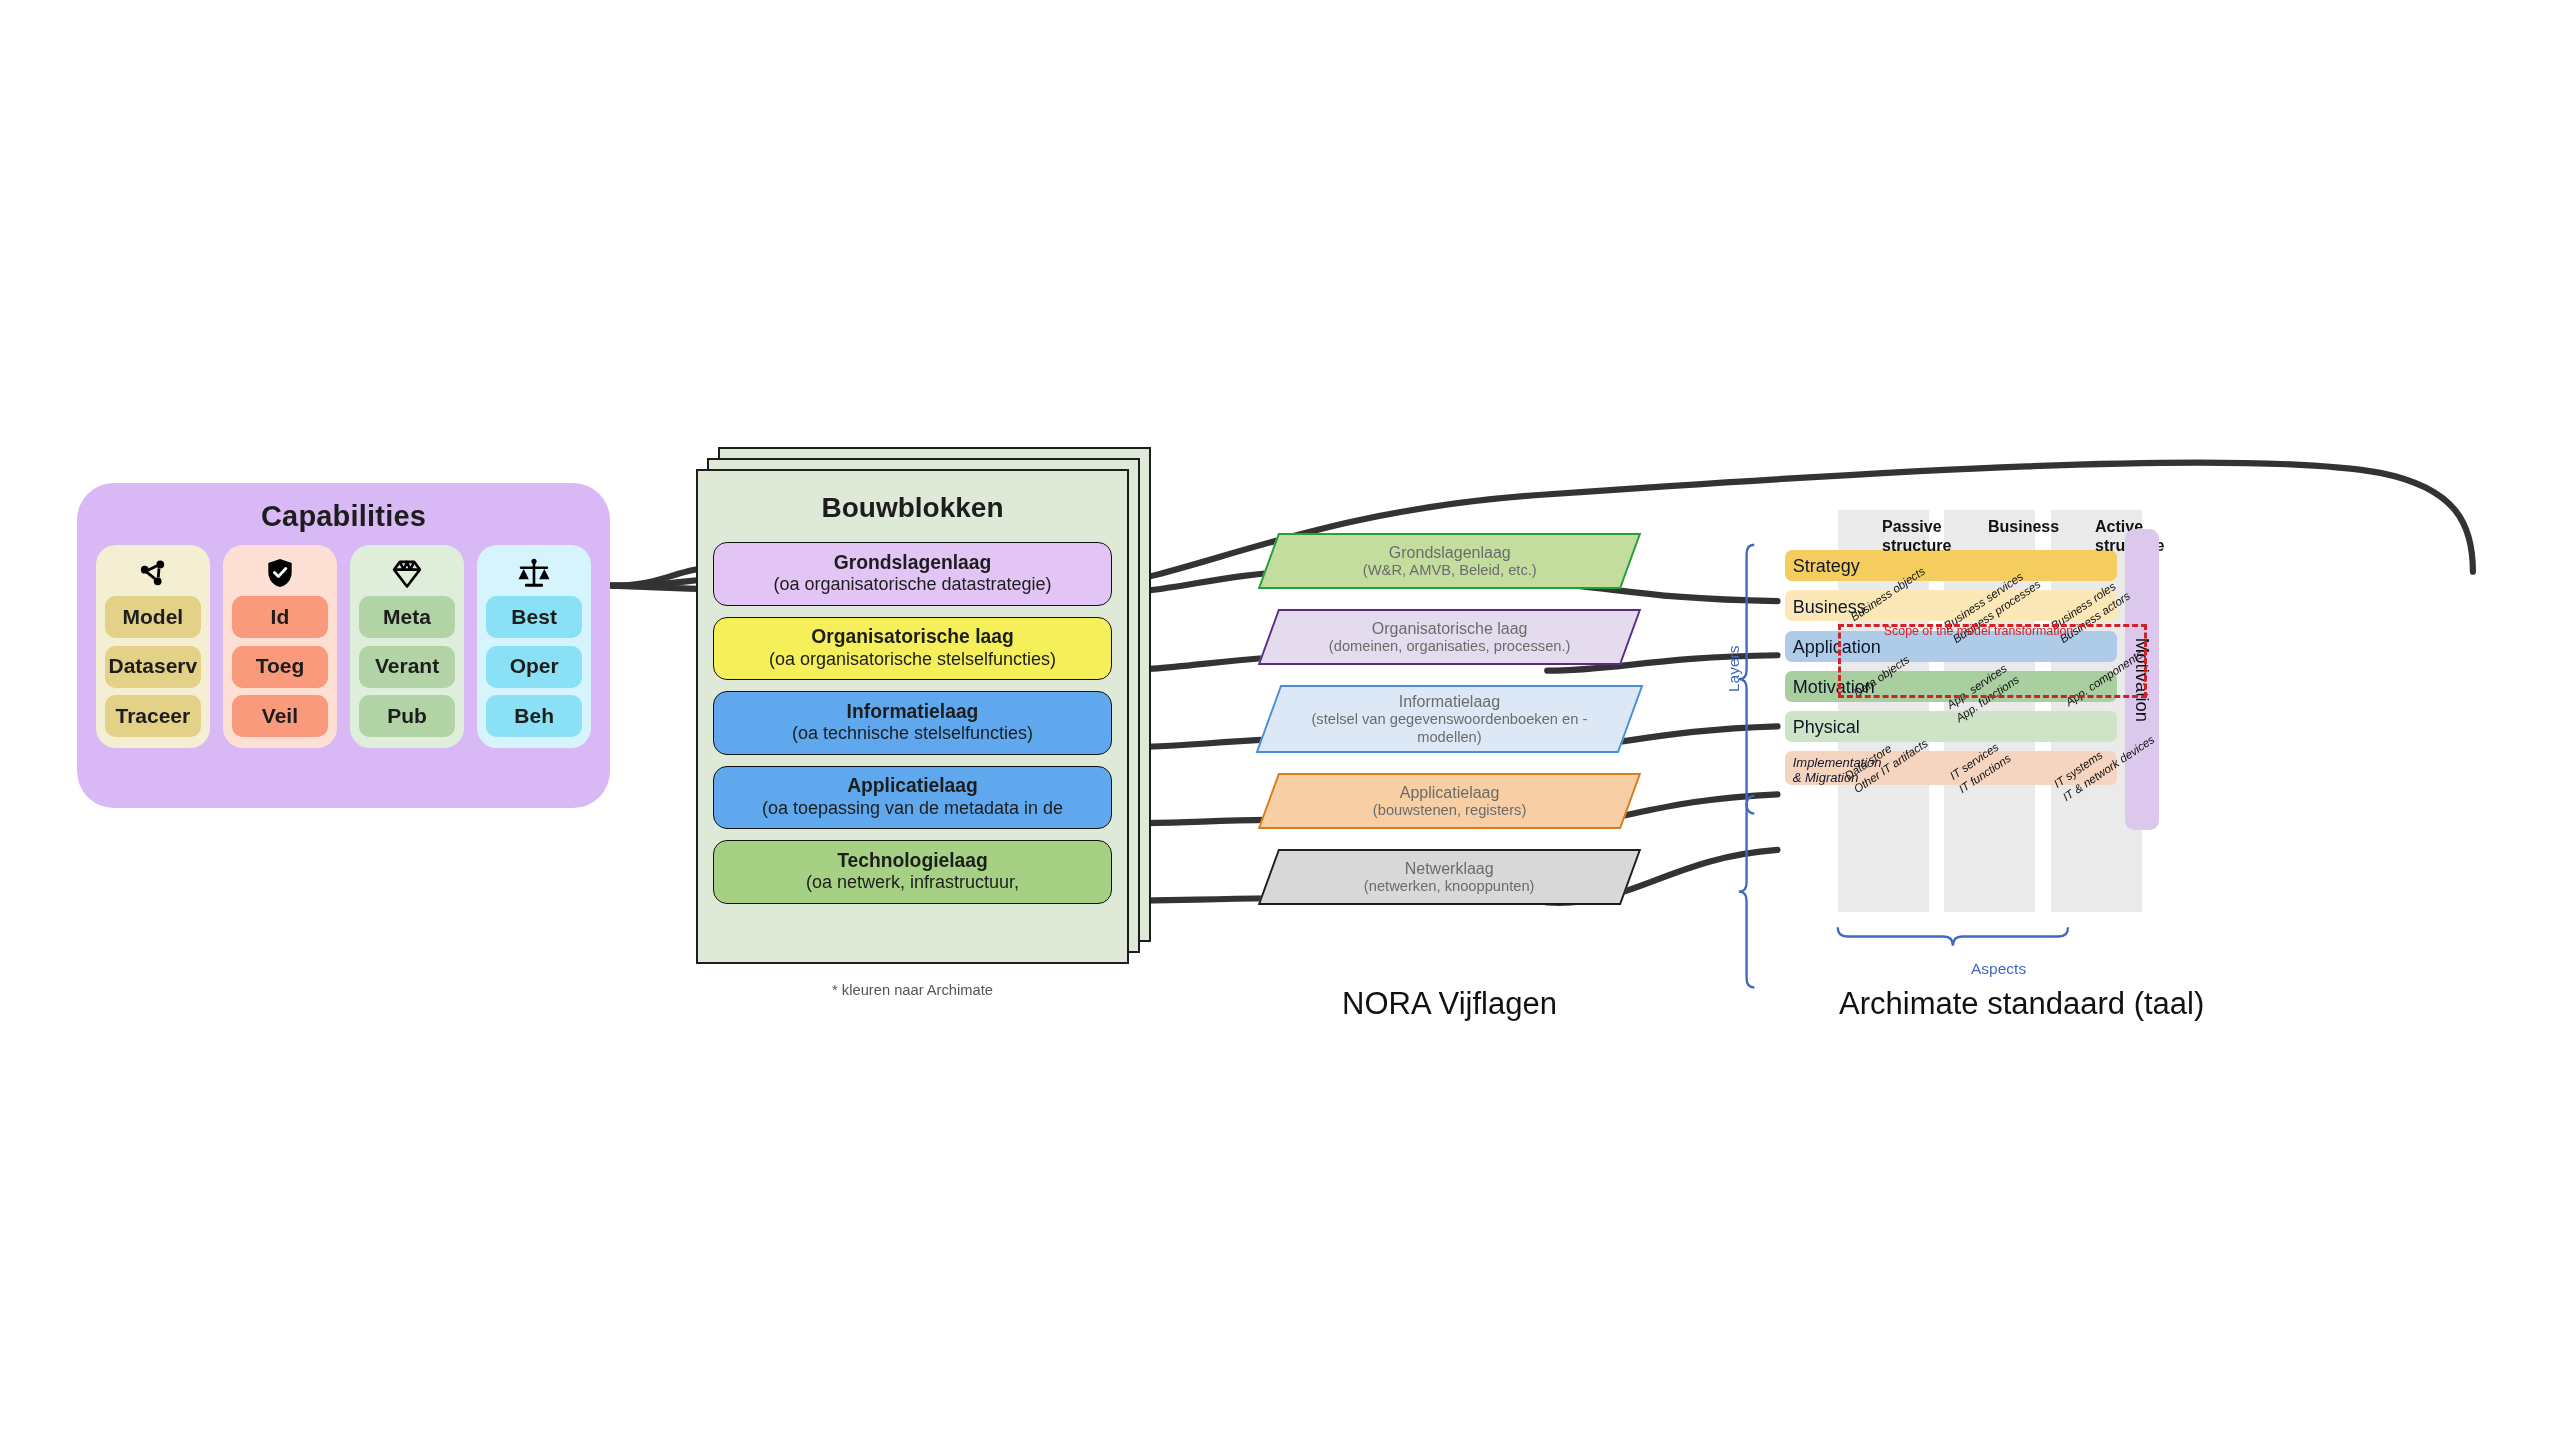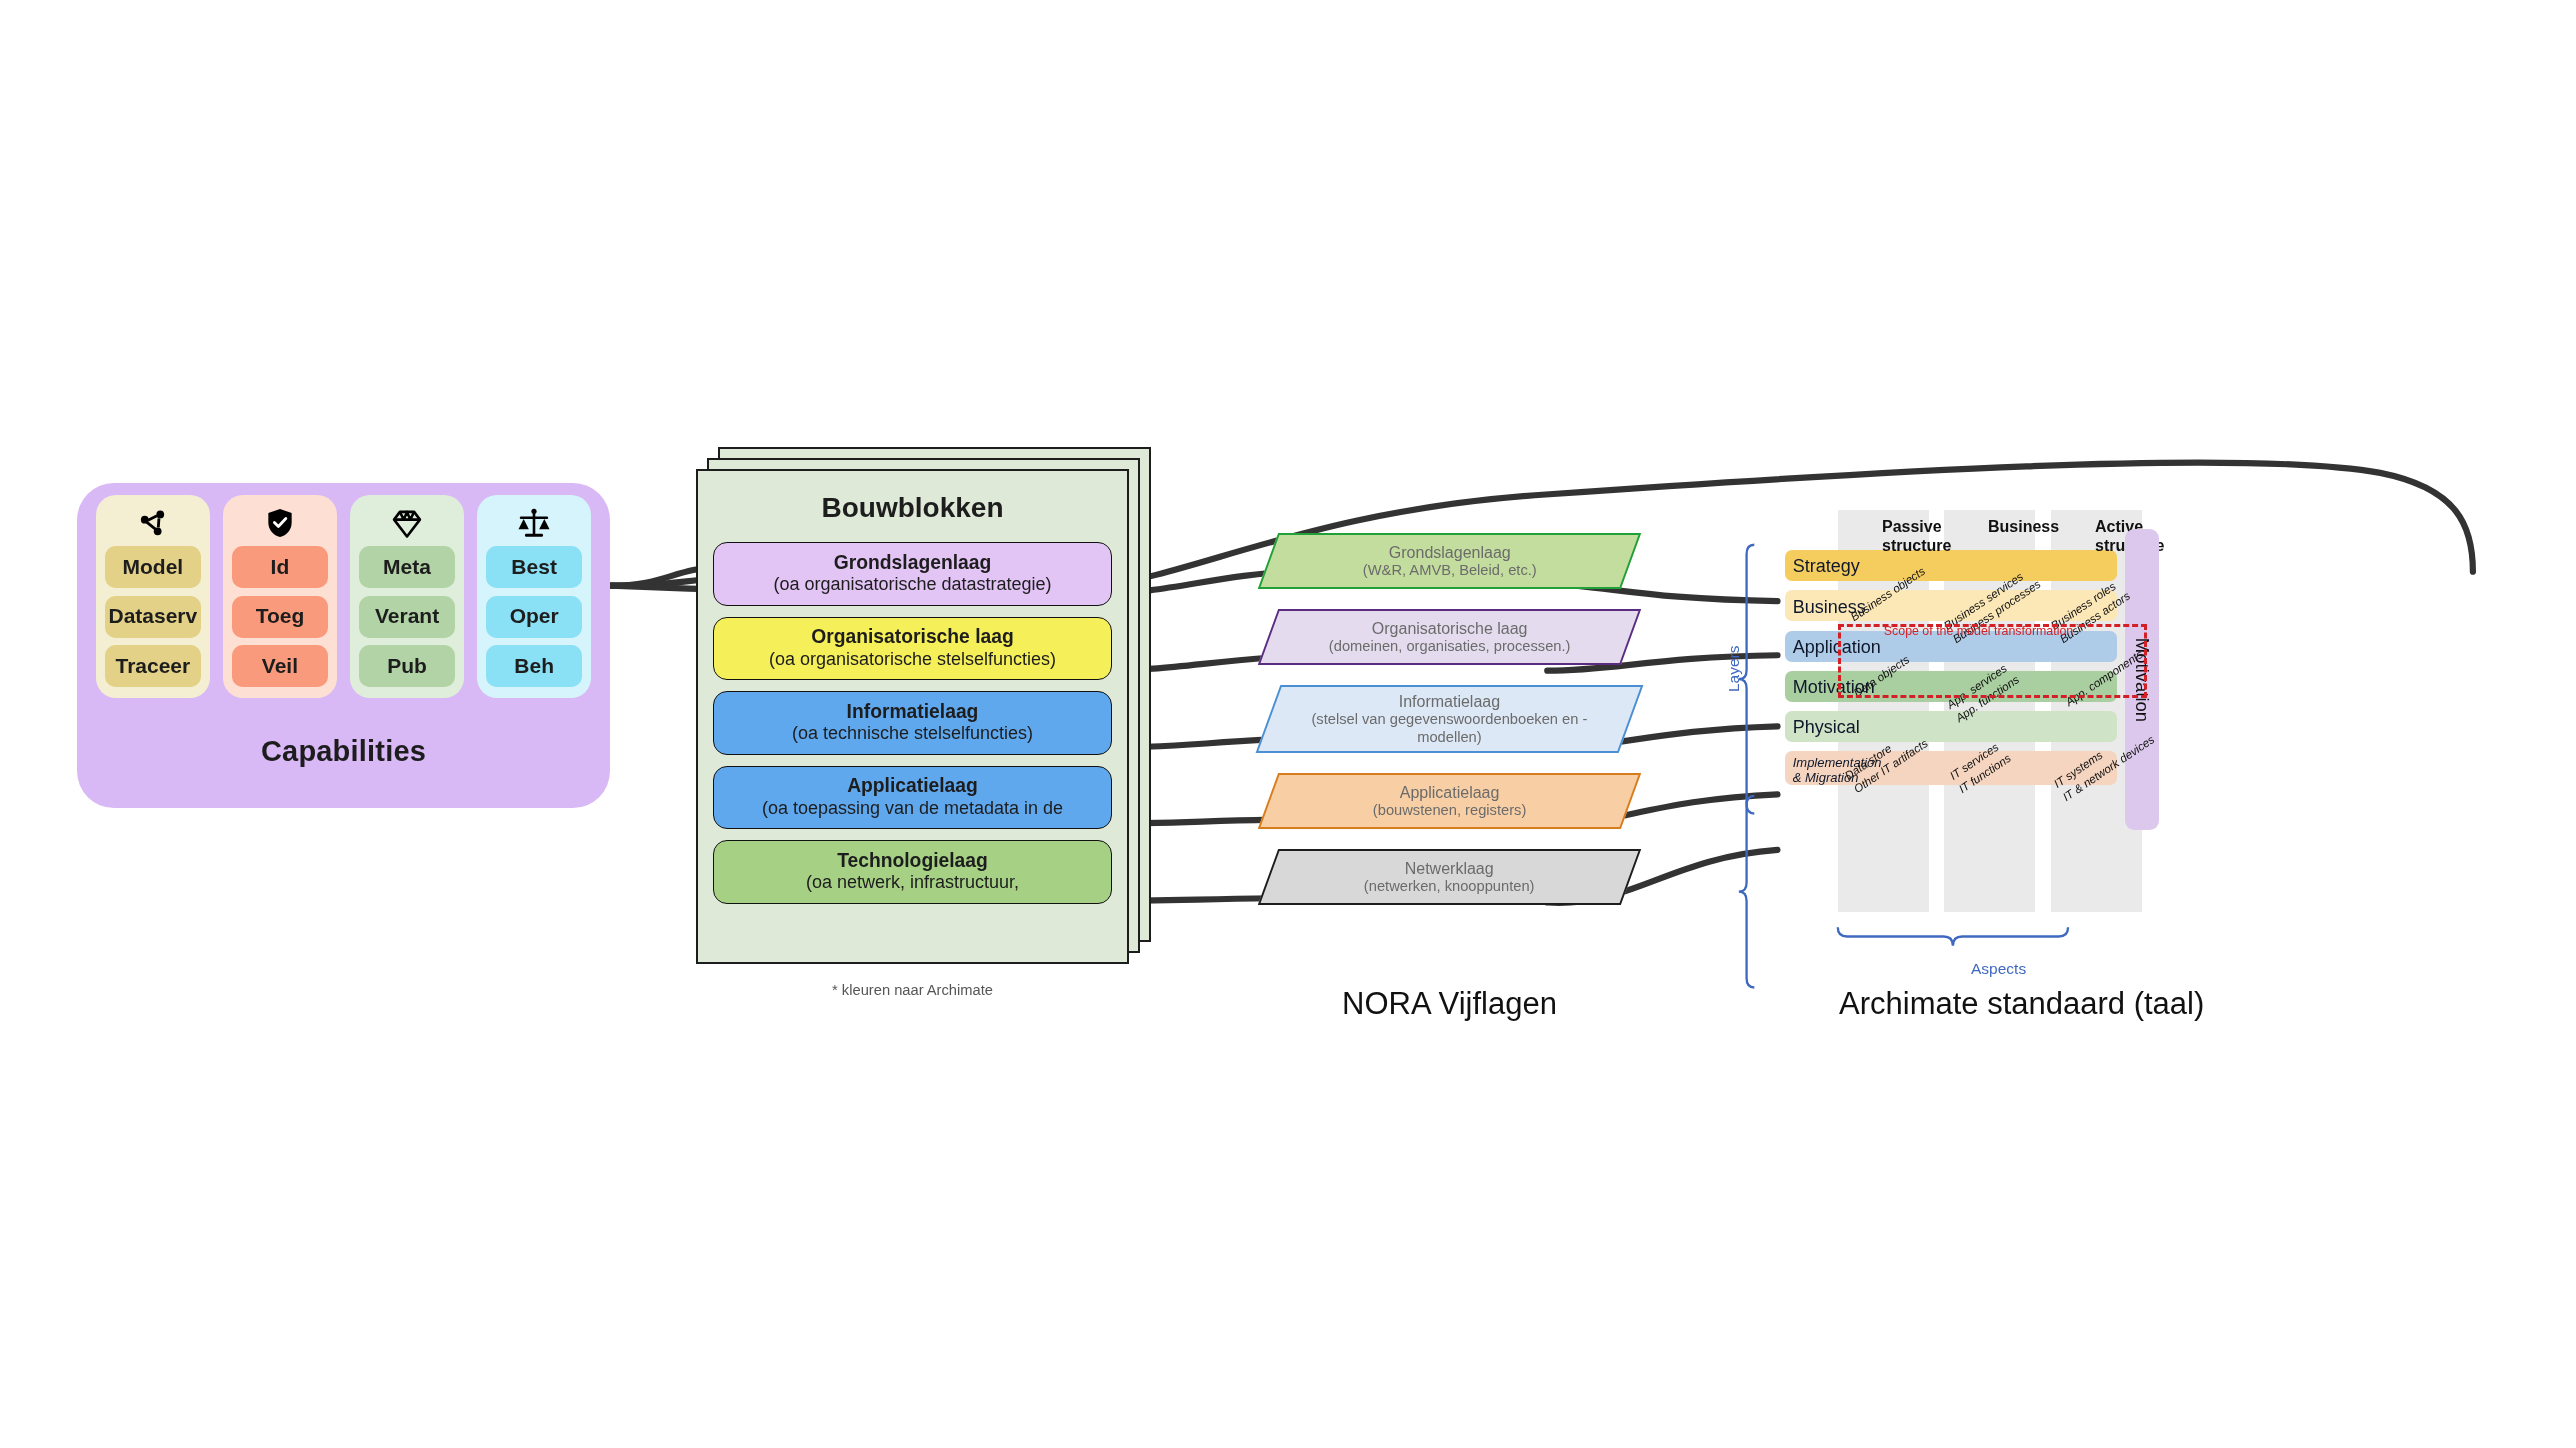--- a/index.html
+++ b/index.html
@@ -294,20 +294,21 @@
       <path d="M2270 705 q -10 0 -10 12 l0 150 q 0 12 -10 12 q 10 0 10 12 l0 150 q 0 12 10 12"></path>
       <path d="M2270 1030 q -10 0 -10 12 l0 100 q 0 12 -10 12 q 10 0 10 12 l0 100 q 0 12 10 12"></path>
     </g>
 
     <g fill="none" stroke="#3f69c0" stroke-width="3">
       <path d="M2378 1200 q 0 12 12 12 l 125 0 q 12 0 12 12 q 0 -12 12 -12 l 125 0 q 12 0 12 -12"></path>
     </g>
   </svg>
 
   <div id="capabilities">
+    <div id="cap-title">Capabilities</div>
     <div id="cap-cols">
 
       <div class="cap-col" style="background:#f4efd2">
         <div class="cap-icon">
           <svg width="31" height="31" viewBox="0 0 24 24" fill="#000">
             <circle cx="18" cy="5" r="3"></circle>
               <circle cx="6" cy="9" r="3"></circle>
               <circle cx="16" cy="18" r="3"></circle>
             <path d="M8.5 9.5 L15.5 6 M7.5 11 L14.5 16.5 M17 8 L16.5 15" stroke="#000" stroke-width="2.2" fill="none"></path>
           </svg>
@@ -351,21 +352,20 @@
             <path d="M5 8.6 L1 16.4 H9 Z"></path>
             <path d="M21 8.6 L17 16.4 H25 Z"></path>
           </svg>
         </div>
         <div class="cap-item" style="background:#8ae1f6">Best</div>
         <div class="cap-item" style="background:#8ae1f6">Oper</div>
         <div class="cap-item" style="background:#8ae1f6">Beh</div>
       </div>
 
     </div>
-    <div id="cap-title">Capabilities</div>
   </div>
 
   <div id="bouw-wrap">
     <div class="sheet" id="sheet3"></div>
     <div class="sheet" id="sheet2"></div>
     <div class="sheet" id="sheet1"></div>
 
     <div id="bouw-inner">
       <div id="bouw-title">Bouwblokken</div>
 

